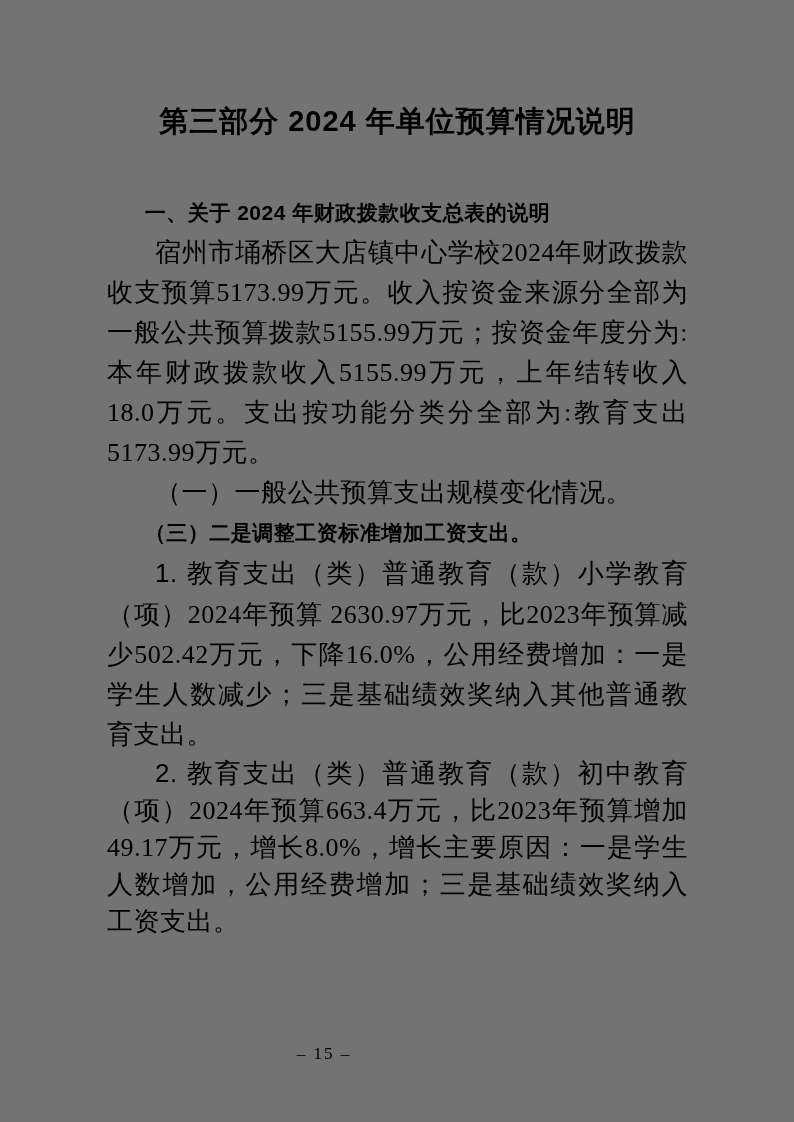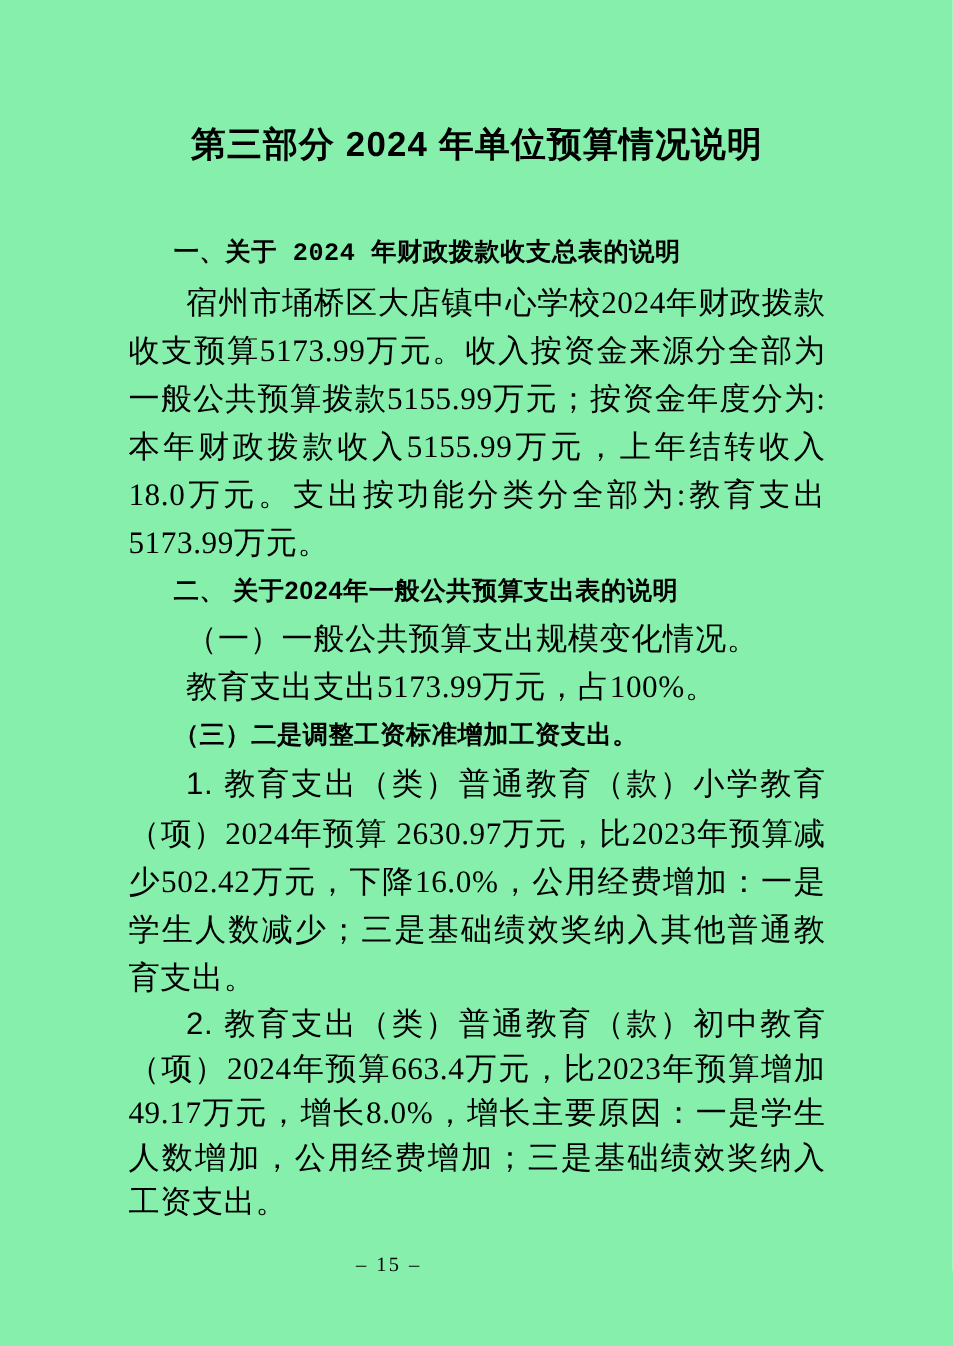--- a/index.html
+++ b/index.html
@@ -8,42 +8,42 @@
     background: #ffffff;
     color: #000000;
     font-family: "Liberation Serif", "DejaVu Serif", serif;
     overflow: hidden;
   }
   .page {
     position: relative;
     width: 794px; height: 1122px;
     box-sizing: border-box;
     padding: 103px 106px 0 107px;
-    background: #86efac;
+    background: #737373;
   }
   .doc-title {
     margin: 0;
     font-family: "Liberation Sans", "DejaVu Sans", sans-serif;
     font-weight: 700;
     font-size: 29px;
     line-height: 36px;
     text-align: center;
     letter-spacing: 1px;
     white-space: nowrap;
   }
   .h-sans {
     margin: 0;
     font-family: "Liberation Sans", "DejaVu Sans", sans-serif;
     font-weight: 700;
     font-size: 21px;
     line-height: 40px;
     text-indent: 1.8em;
     letter-spacing: 0.5px;
   }
-  .h-first { margin-top: 54px; font-family: Liberation Mono, monospace; }
+  .h-first { margin-top: 54px; }
   .body-p {
     margin: 0;
     font-size: 26px;
     line-height: 40px;
     letter-spacing: 0.5px;
     text-align: justify;
     text-justify: inter-ideograph;
   }
   .ind { text-indent: 1.85em; }
   .mt5 { margin-top: 5px; }
@@ -66,27 +66,25 @@
 <body>
 
 <div class="page">
 
   <h1 class="doc-title">第三部分 2024 年单位预算情况说明</h1>
 
   <h2 class="h-sans h-first">一、关于 2024 年财政拨款收支总表的说明</h2>
 
   <p class="body-p ind">宿州市埇桥区大店镇中心学校2024年财政拨款收支预算5173.99万元。收入按资金来源分全部为一般公共预算拨款5155.99万元；按资金年度分为:本年财政拨款收入5155.99万元，上年结转收入18.0万元。支出按功能分类分全部为:教育支出5173.99万元。</p>
 
-  <h2 class="h-sans">二、 关于2024年一般公共预算支出表的说明</h2>
 
   <p class="body-p ind">（一）一般公共预算支出规模变化情况。</p>
 
 
 
-  <p class="body-p ind">教育支出支出5173.99万元，占100%。</p>
 
   <h3 class="h-sans">（三）二是调整工资标准增加工资支出。</h3>
 
   <p class="body-p ind"><span class="lead">1. 教育支出（类）普通教育（款）小学教育（项）</span><span>2024年预算 2630.97万元，比2023年预算减少502.42万元，下降16.0%，公用经费增加：一是学生人数减少；三是基础绩效奖纳入其他普通教育支出。</span></p>
 
   <p class="body-p ind tight"><span class="lead">2. 教育支出（类）普通教育（款）初中教育（项）</span><span>2024年预算663.4万元，比2023年预算增加49.17万元，增长8.0%，增长主要原因：一是学生人数增加，公用经费增加；三是基础绩效奖纳入工资支出。</span></p>
 
   <div class="footer">– 15 –</div>
 
 </div>

